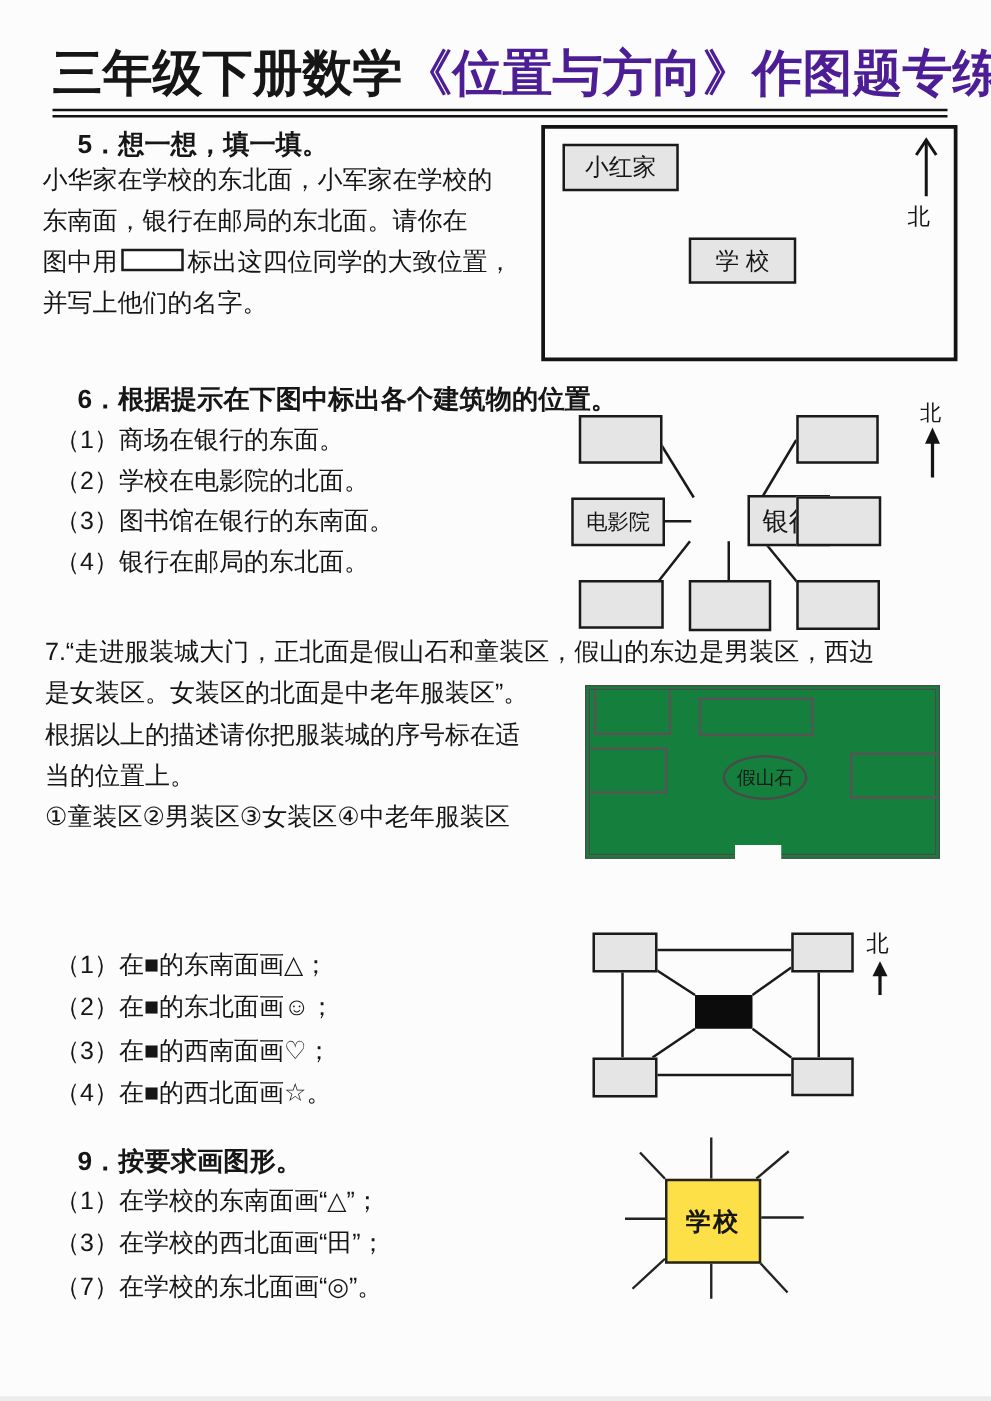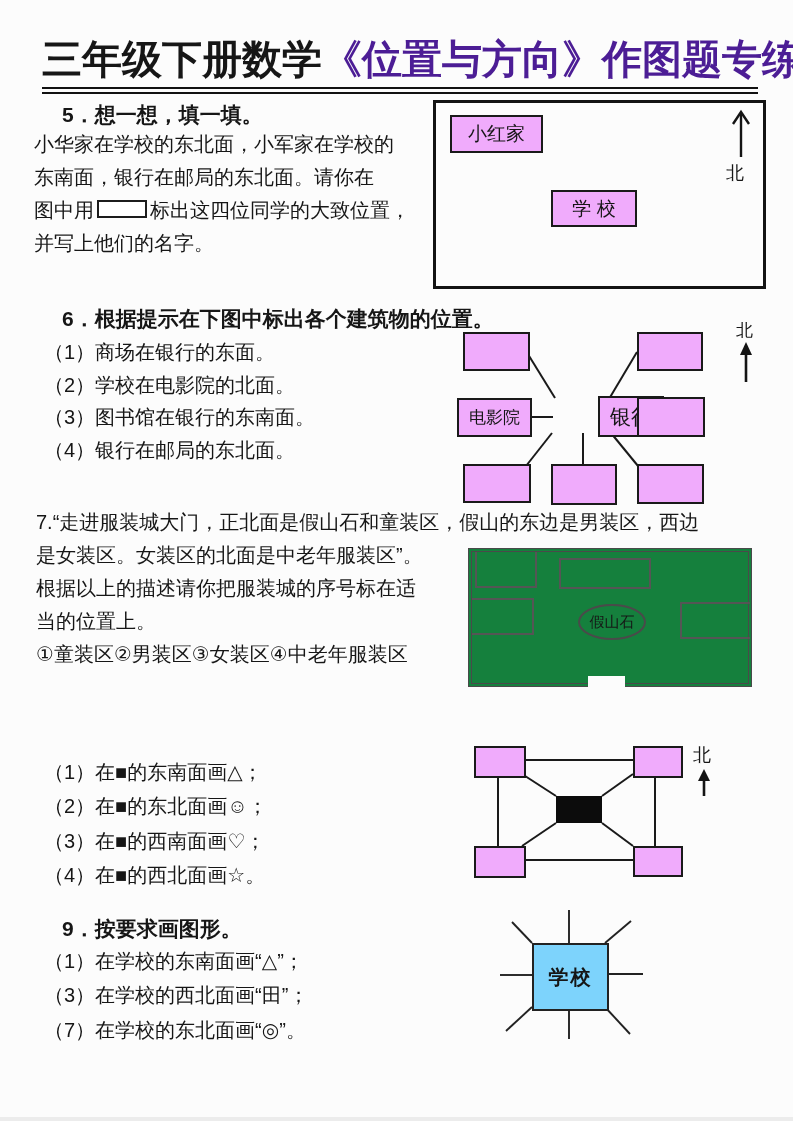--- a/index.html
+++ b/index.html
@@ -14,35 +14,35 @@
   .lines{position:absolute;font-size:20px;white-space:nowrap;}
   .lines div{line-height:33px;}
   .items{position:absolute;font-size:20px;white-space:nowrap;}
   .items div{line-height:33px;}
   .items.sp34 div{line-height:34.3px;}
   .items.sp32 div{line-height:32.5px;}
   .blank{display:inline-block;width:46px;height:14px;border:2px solid #1c1c1c;
          vertical-align:-1px;margin:0 3px;background:#fff;}
   
   .diag{position:absolute;}
-  .box{position:absolute;border:2px solid #1a1a1a;background:#f0abfc;display:flex;
+  .box{position:absolute;border:2px solid #1a1a1a;background:#e5e5e5;display:flex;
        align-items:center;justify-content:center;}
   .lbl{position:absolute;font-size:18px;white-space:nowrap;}
   svg{position:absolute;left:0;top:0;}
   
   .d5{left:433px;top:100px;width:327px;height:183px;border:3px solid #141414;background:#fcfcfc;}
   .d5 .box{font-size:19px;}
   
   .d7{left:468px;top:548px;width:284px;height:139px;border:4px double #4a4a4a;
       box-sizing:border-box;background:#15803d;}
   .d7 .box{border-color:#555;background:transparent;}
   .ellipse{position:absolute;border:2px solid #4a4a4a;border-radius:50%;display:flex;
            align-items:center;justify-content:center;font-size:15px;}
   
-  .d9school{position:absolute;border:2px solid #222;background:#7dd3fc;display:flex;
+  .d9school{position:absolute;border:2px solid #222;background:#fde047;display:flex;
             align-items:center;justify-content:center;font-size:20px;font-weight:600;letter-spacing:2px;}
   .bottom-edge{position:absolute;left:0;top:1117px;width:793px;height:4px;background:#ececec;}
 </style>
 </head>
 <body>
 
 <div class="page">
 
   <div class="title">
     <span>三年级下册数学</span><span class="red">《位置与方向》</span><span class="red">作图题专练</span>

